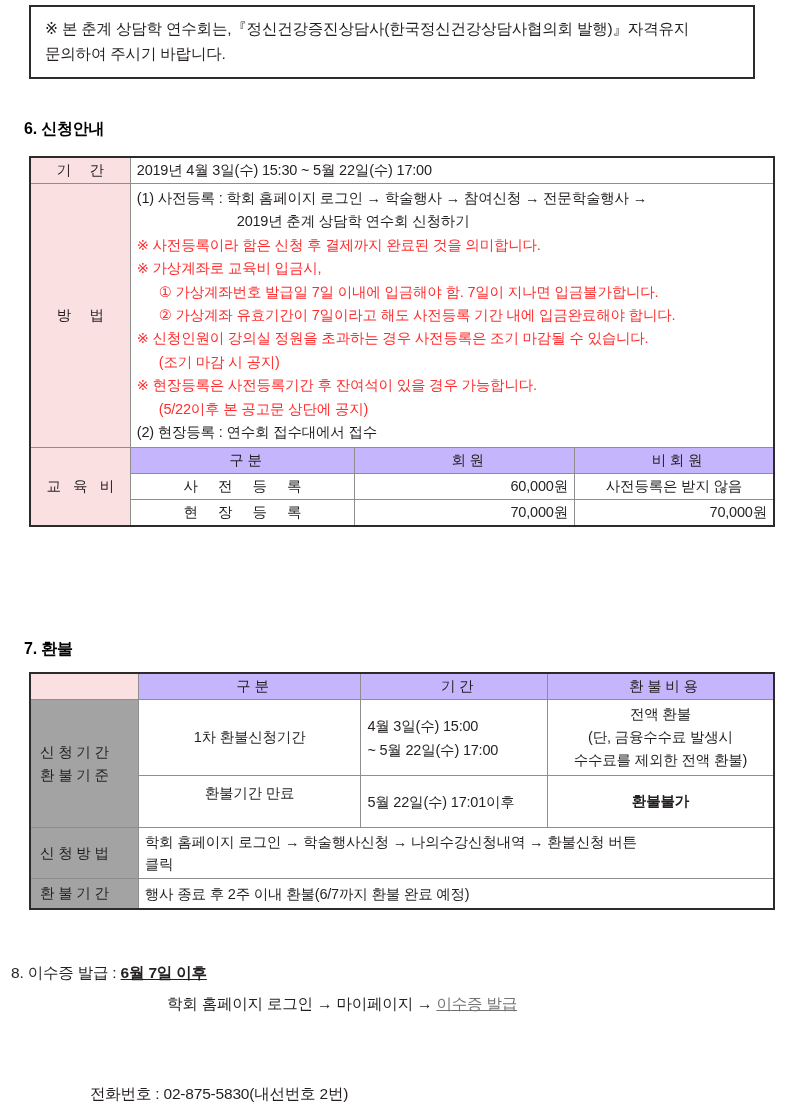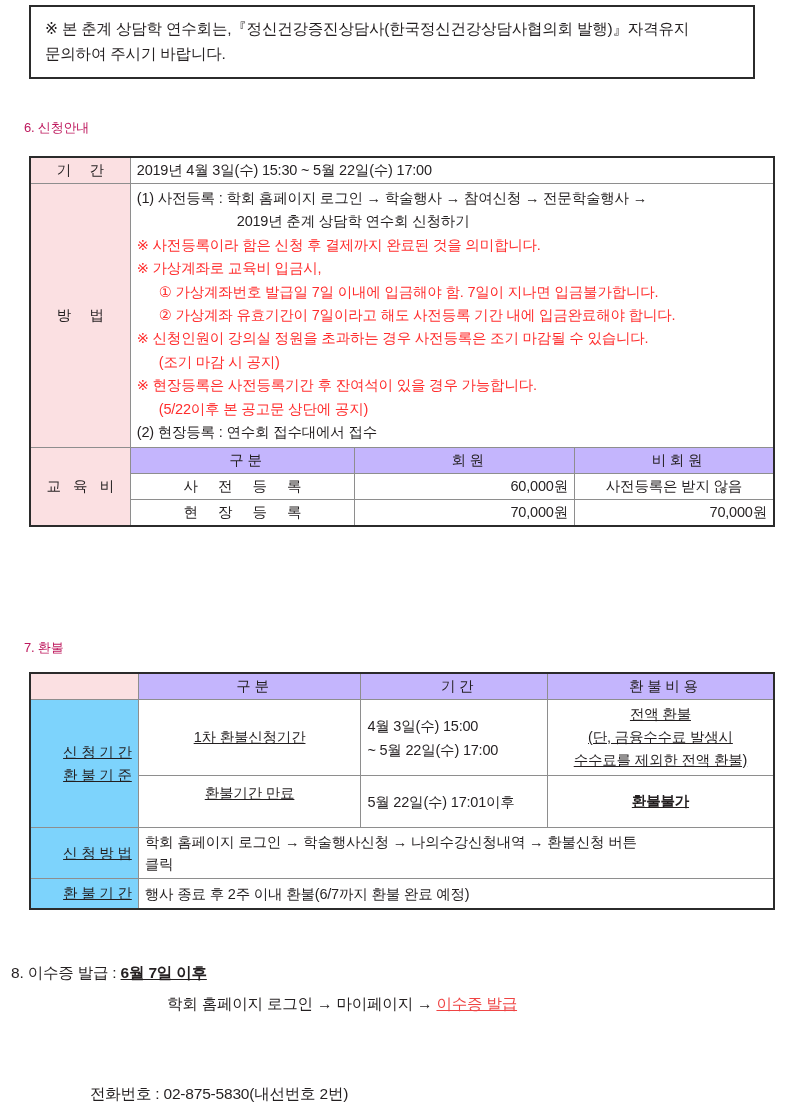--- a/index.html
+++ b/index.html
@@ -36,23 +36,24 @@
   .note-line {
     font-size: 15.5px;
     line-height: 25px;
     white-space: nowrap;
     letter-spacing: -0.2px;
   }
 
   
   .sec-head {
     position: absolute;
-    font-size: 13px;
-    letter-spacing: -0.2px;
-    color: #be185d;
+    font-size: 16px;
+    letter-spacing: -0.2px;
+    color: #000000;
+    font-weight: bold;
   }
   #sec6-head { left: 17px; top: 119px; }
   #sec7-head { left: 17px; top: 639px; }
 
   
   table.doc {
     position: absolute;
     border-collapse: collapse;
     table-layout: fixed;
     font-size: 14.5px;
@@ -98,46 +99,45 @@
   }
   .m-line { white-space: nowrap; }
   .m-red { color: #ff2d2d; }
   .m-ind1 { padding-left: 22px; }
   .m-ind3 { padding-left: 100px; }
 
   
   #tbl-refund { left: 22px; top: 672px; width: 746px; }
   #tbl-refund td { font-size: 14.5px; }
   .rf-lbl {
-    background: #7dd3fc;
-    text-align: right;
+    background: #a3a3a3;
+    text-align: left;
     font-size: 14.5px;
     letter-spacing: 3px;
     text-indent: 3px;
     line-height: 23px;
-    text-decoration: underline;
-  }
-  .rf-cell { text-align: center; line-height: 23px; text-decoration: underline; }
+  }
+  .rf-cell { text-align: center; line-height: 23px; }
   .rf-date { text-align: left; padding-left: 10px; line-height: 24px; }
   .rf-method { text-align: left; padding: 5px 6px 6px 9px; line-height: 22px; }
 
   
   .bottom {
     position: absolute;
     font-size: 15.5px;
     letter-spacing: -0.2px;
     white-space: nowrap;
   }
   #b8-line1 { left: 4px; top: 963px; }
   #b8-line2 { left: 160px; top: 994px; }
   #b9-line1 { left: 17px; top: 1054px; }
   #b9-line2 { left: 83px; top: 1084px; }
 
   .u-bold { font-weight: bold; text-decoration: underline; }
-  .link { color: #ef4444; text-decoration: underline; }
+  .link { color: #737373; text-decoration: underline; }
   .link-blue { color: #3b3bd6; text-decoration: underline; }
 </style>
 </head>
 <body>
 
 <div class="page">
 
   <div class="note-box">
     <div class="note-line">※ 본 춘계 상담학 연수회는,『정신건강증진상담사(한국정신건강상담사협의회 발행)』자격유지</div>
     <div class="note-line">문의하여 주시기 바랍니다.</div>

